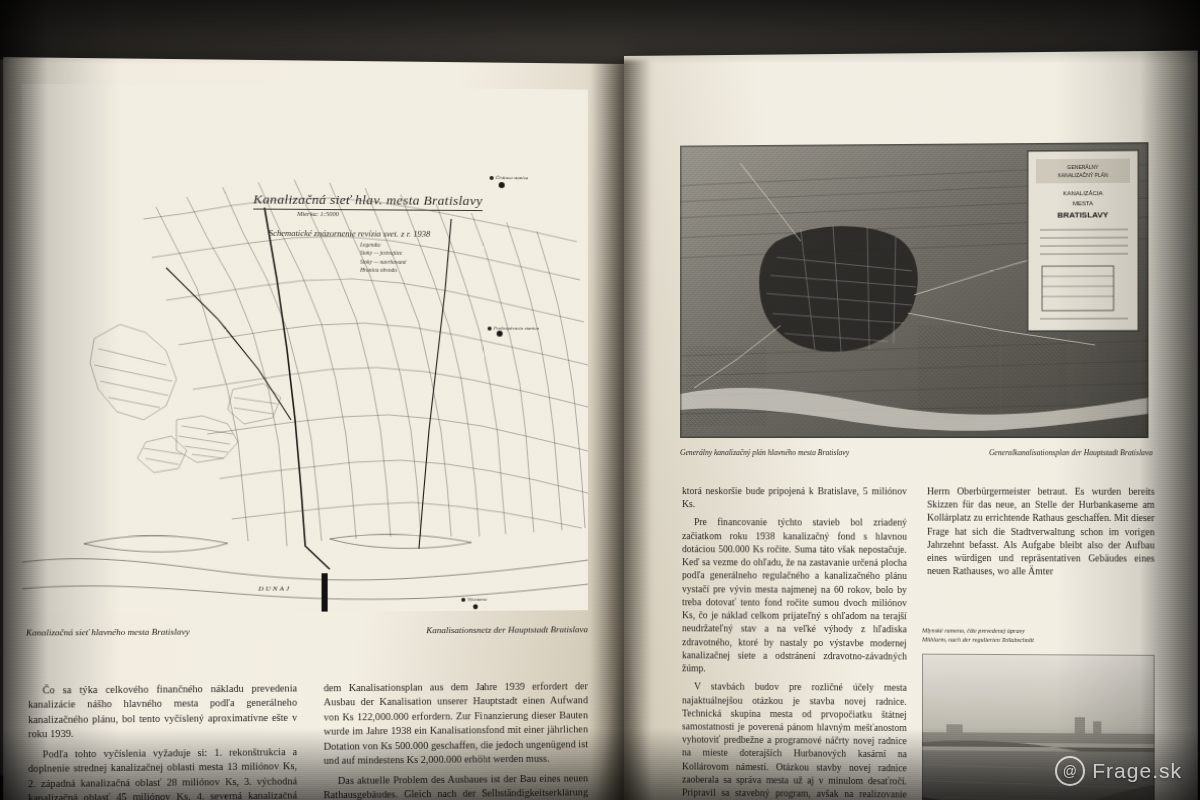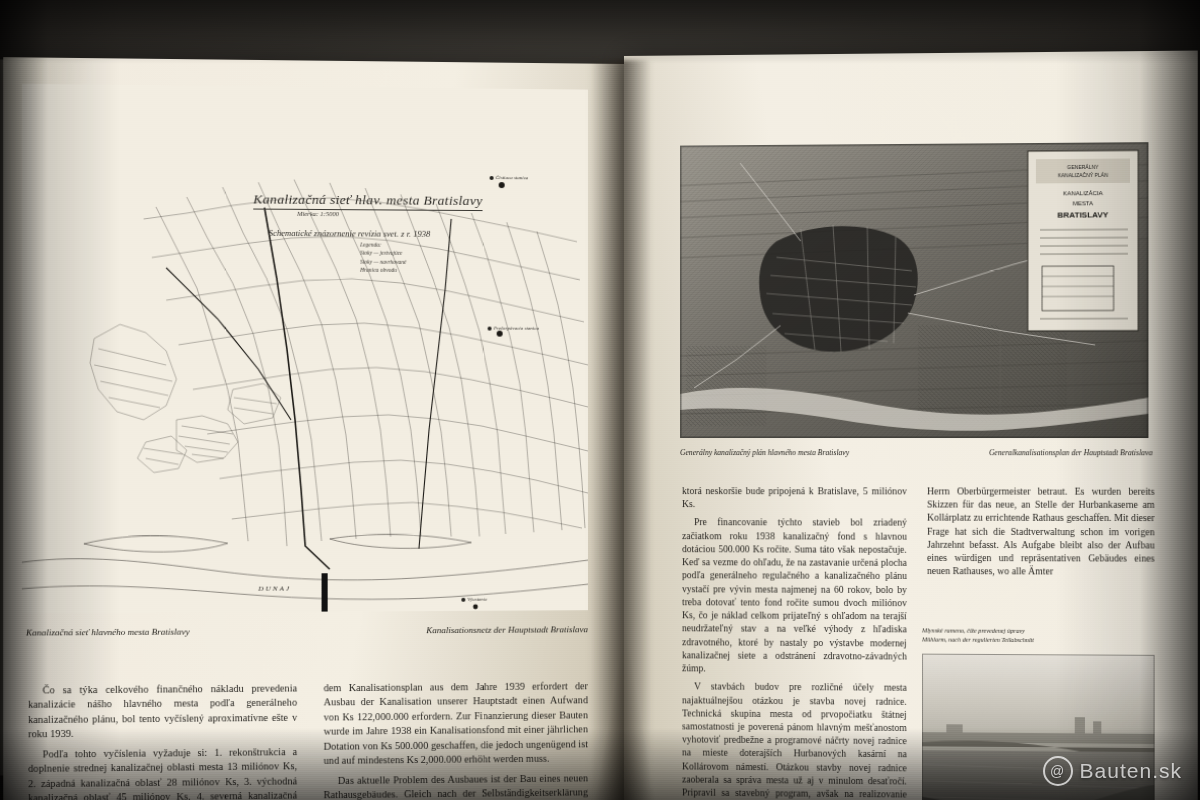--- a/index.html
+++ b/index.html
@@ -578,15 +578,15 @@
     </div>
 
     <div class="gutter"></div>
   </div>
 
   <div class="table-shadow"></div>
   <div class="grain"></div>
 
   <div class="watermark">
     <span class="wm-circle">@</span>
-    <span>Bauten.sk</span>
+    <span>Frage.sk</span>
   </div>
 </div>
 
 </body></html>

